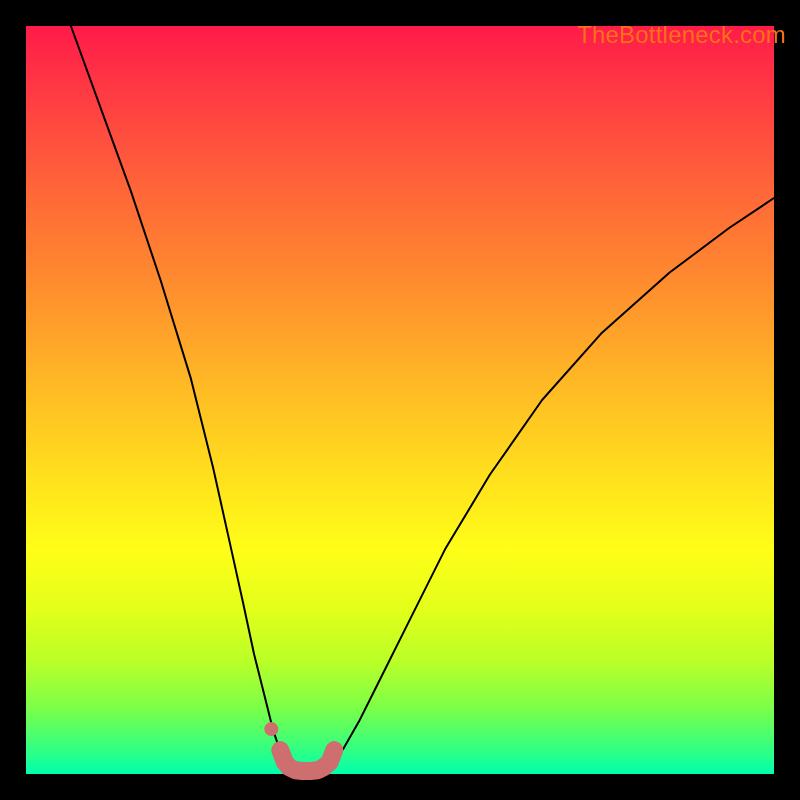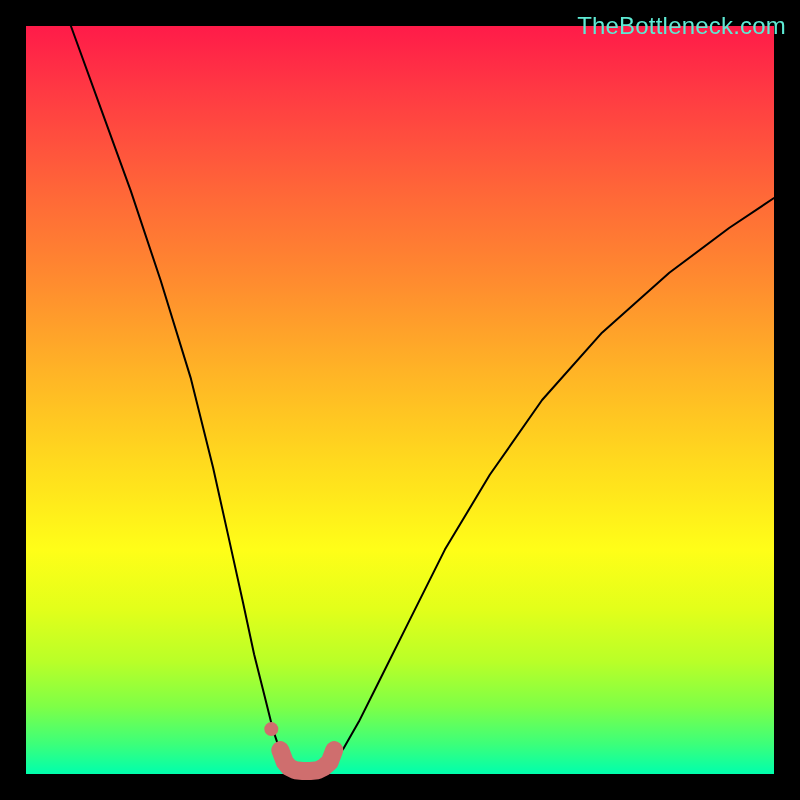--- a/index.html
+++ b/index.html
@@ -26,23 +26,23 @@
       #ffd91e 58%,
       #fffe18 70%,
       #e2ff1a 78%,
       #b9ff28 85%,
       #7eff47 91%,
       #3cff7a 96%,
       #00ffad 100%);
   }
   .watermark {
     position: absolute;
-    top: 12px;
+    top: 21px;
     right: 14px;
-    color: #5eead4;
+    color: #f97316;
     font-size: 24px;
     letter-spacing: 0.2px;
     font-weight: 500;
   }
   svg.plot {
     position: absolute;
     left: 0;
     top: 0;
   }
 </style>

